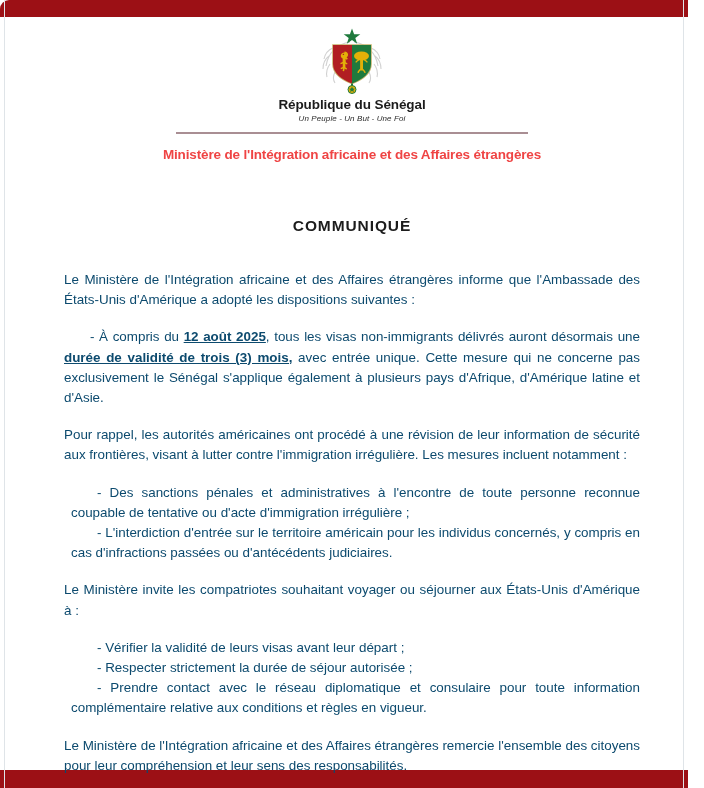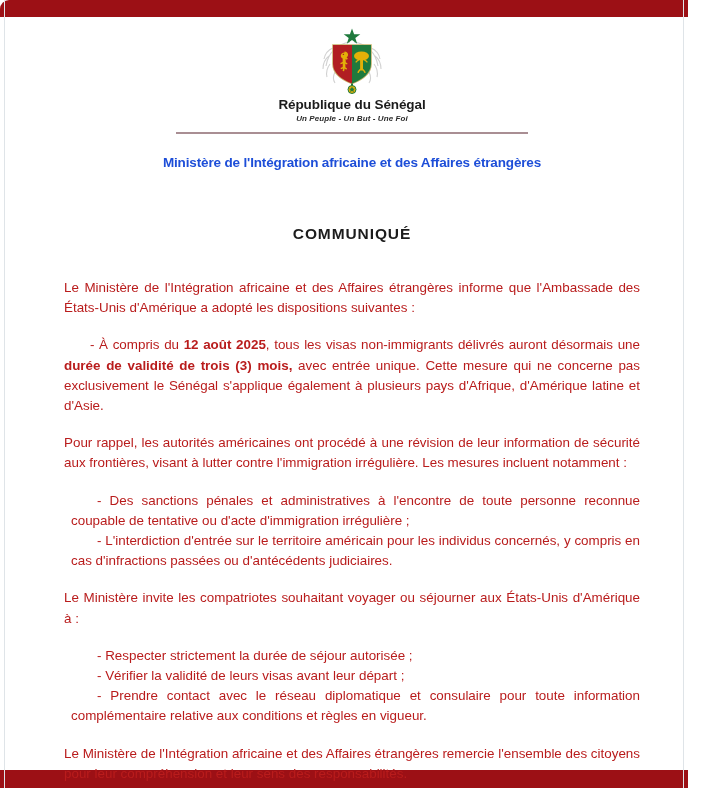--- a/index.html
+++ b/index.html
@@ -67,67 +67,67 @@
   }
   .republic-name {
     font-size: 13.5px;
     font-weight: bold;
     color: #1c1c1c;
     letter-spacing: -0.1px;
     margin-top: 3px;
   }
   .republic-motto {
     font-size: 8px;
-    font-weight: bold;
+    font-weight: normal;
     font-style: italic;
     color: #2a2a2a;
     margin-top: 2px;
     letter-spacing: 0.1px;
   }
   .divider {
     width: 352px;
     height: 2px;
     background: #a98e93;
     margin: 9px auto 0 auto;
   }
   .ministry-name {
     font-size: 13.5px;
     font-weight: bold;
-    color: #1d4ed8;
-    margin-top: 21px;
+    color: #ef4444;
+    margin-top: 13px;
     letter-spacing: -0.15px;
     text-align: center;
   }
   .doc-title {
     text-align: center;
     font-size: 15.5px;
     font-weight: bold;
     color: #1c1c1c;
     letter-spacing: 0.9px;
     margin-top: 55px;
   }
 
   
   .body-copy {
     margin-top: 35px;
-    color: #b91c1c;
+    color: #0c4a6e;
     font-size: 13.4px;
     line-height: 20.2px;
   }
   .para {
     text-align: justify;
     text-justify: inter-word;
     margin: 0 0 17px 0;
   }
   .para:last-child { margin-bottom: 0; }
   .para.indent { text-indent: 26px; }
   .para.tight { margin-bottom: 0; }
   .block { margin: 0 0 17px 7px; }
   .block .para { margin-bottom: 0; }
-  b { font-weight: bold; }
+  b { font-weight: bold; text-decoration: underline; }
 </style>
 </head>
 <body>
 
 <div id="page">
 
   <div class="band top"></div>
   <div class="band bottom"></div>
   <div class="sheet-border left"></div>
   <div class="sheet-border right"></div>
@@ -212,22 +212,22 @@
       <p class="para">Pour rappel, les autorités américaines ont procédé à une révision de leur information de sécurité aux frontières, visant à lutter contre l'immigration irrégulière. Les mesures incluent notamment :</p>
 
       <div class="block">
         <p class="para indent tight">- Des sanctions pénales et administratives à l'encontre de toute personne reconnue coupable de tentative ou d'acte d'immigration irrégulière ;</p>
         <p class="para indent tight">- L'interdiction d'entrée sur le territoire américain pour les individus concernés, y compris en cas d'infractions passées ou d'antécédents judiciaires.</p>
       </div>
 
       <p class="para">Le Ministère invite les compatriotes souhaitant voyager ou séjourner aux États-Unis d'Amérique à :</p>
 
       <div class="block">
+        <p class="para indent tight">- Vérifier la validité de leurs visas avant leur départ ;</p>
         <p class="para indent tight">- Respecter strictement la durée de séjour autorisée ;</p>
-        <p class="para indent tight">- Vérifier la validité de leurs visas avant leur départ ;</p>
         <p class="para indent tight">- Prendre contact avec le réseau diplomatique et consulaire pour toute information complémentaire relative aux conditions et règles en vigueur.</p>
       </div>
 
       <p class="para">Le Ministère de l'Intégration africaine et des Affaires étrangères remercie l'ensemble des citoyens pour leur compréhension et leur sens des responsabilités.</p>
 
     </div>
 
   </div>
 </div>
 

